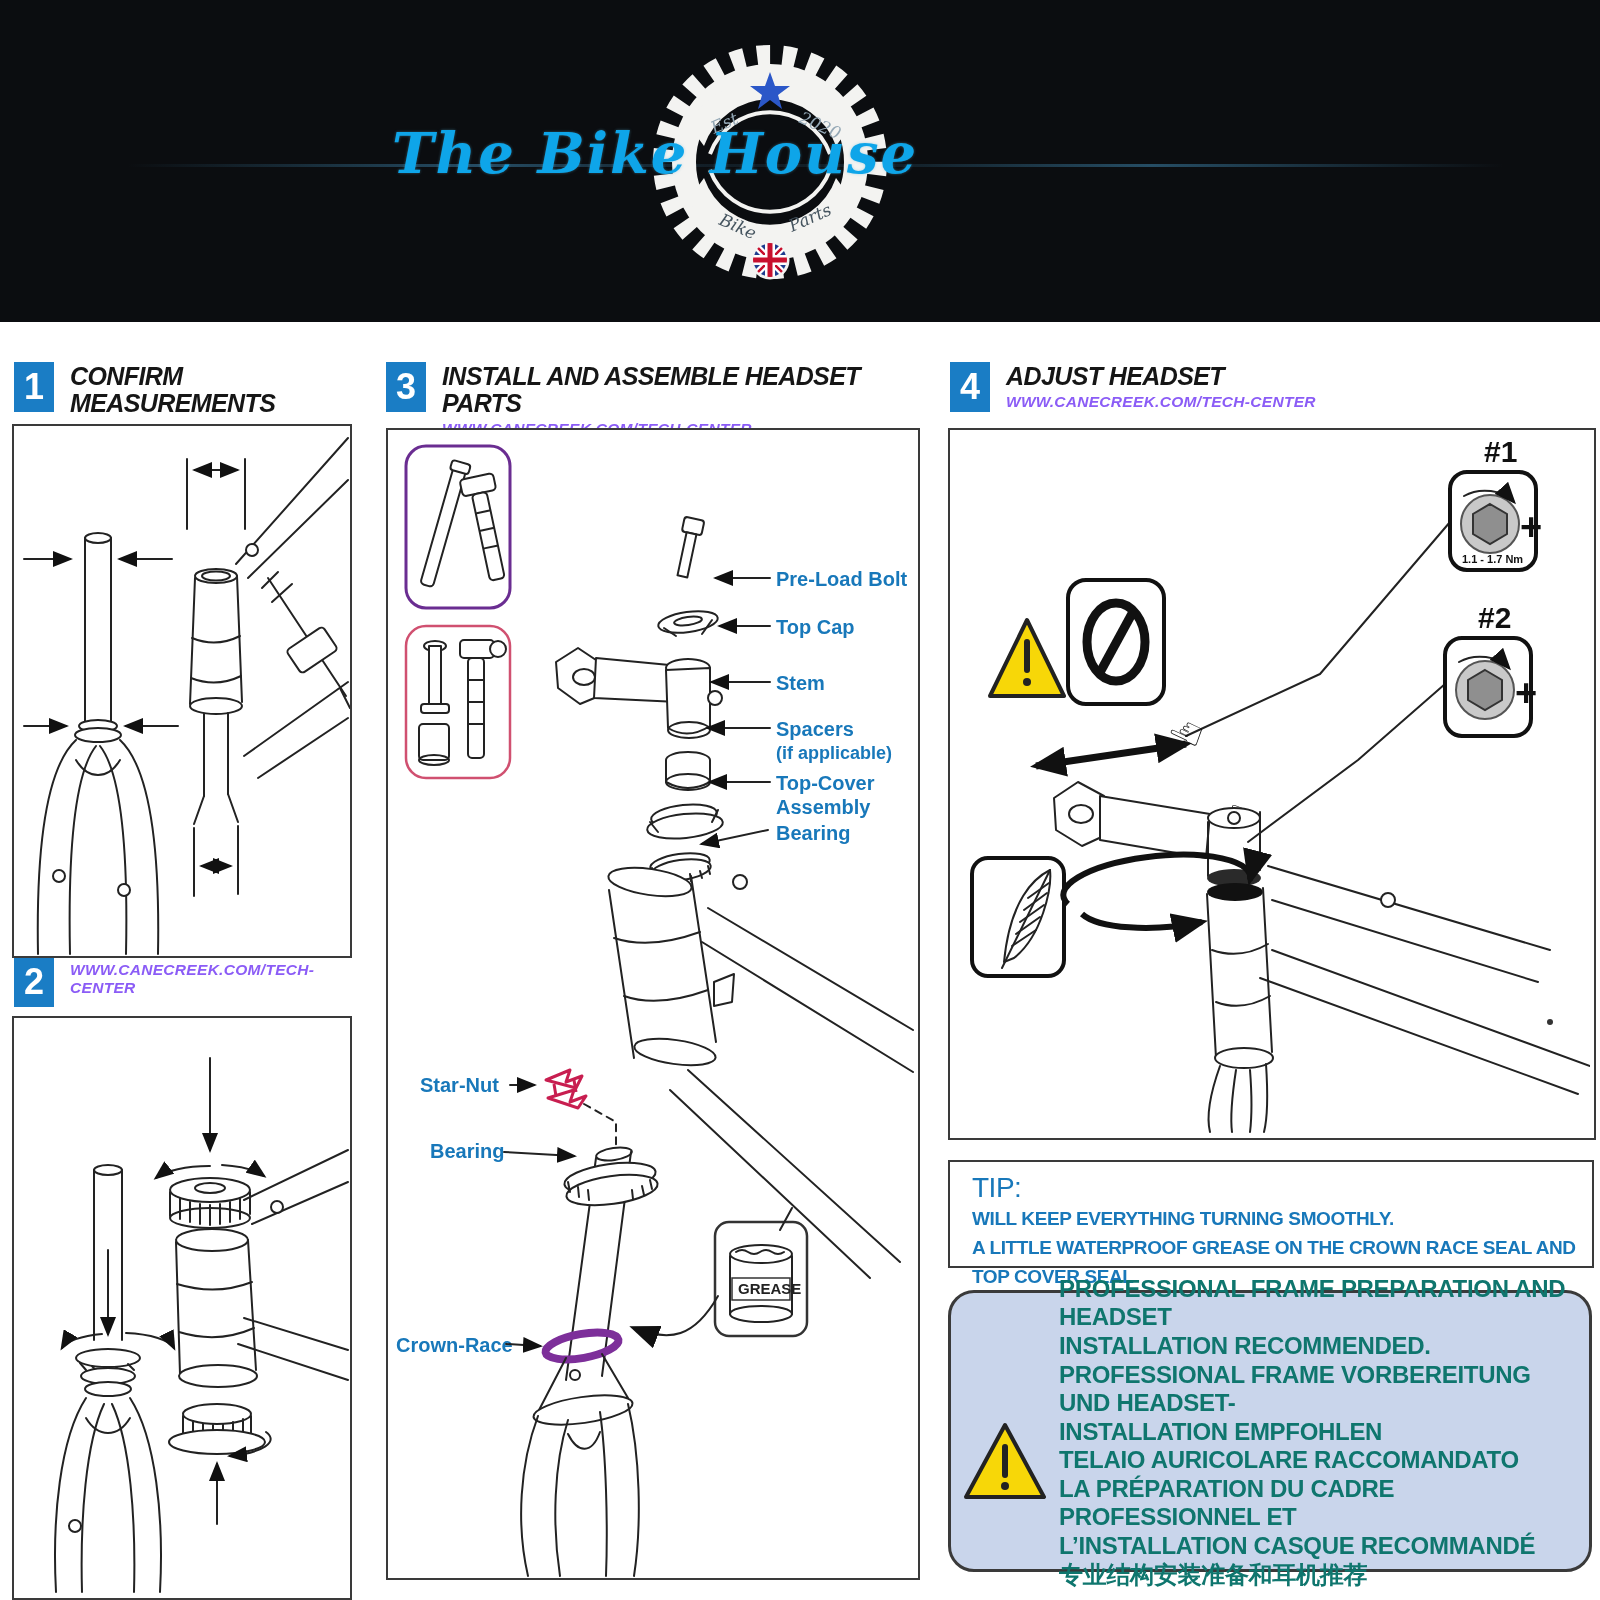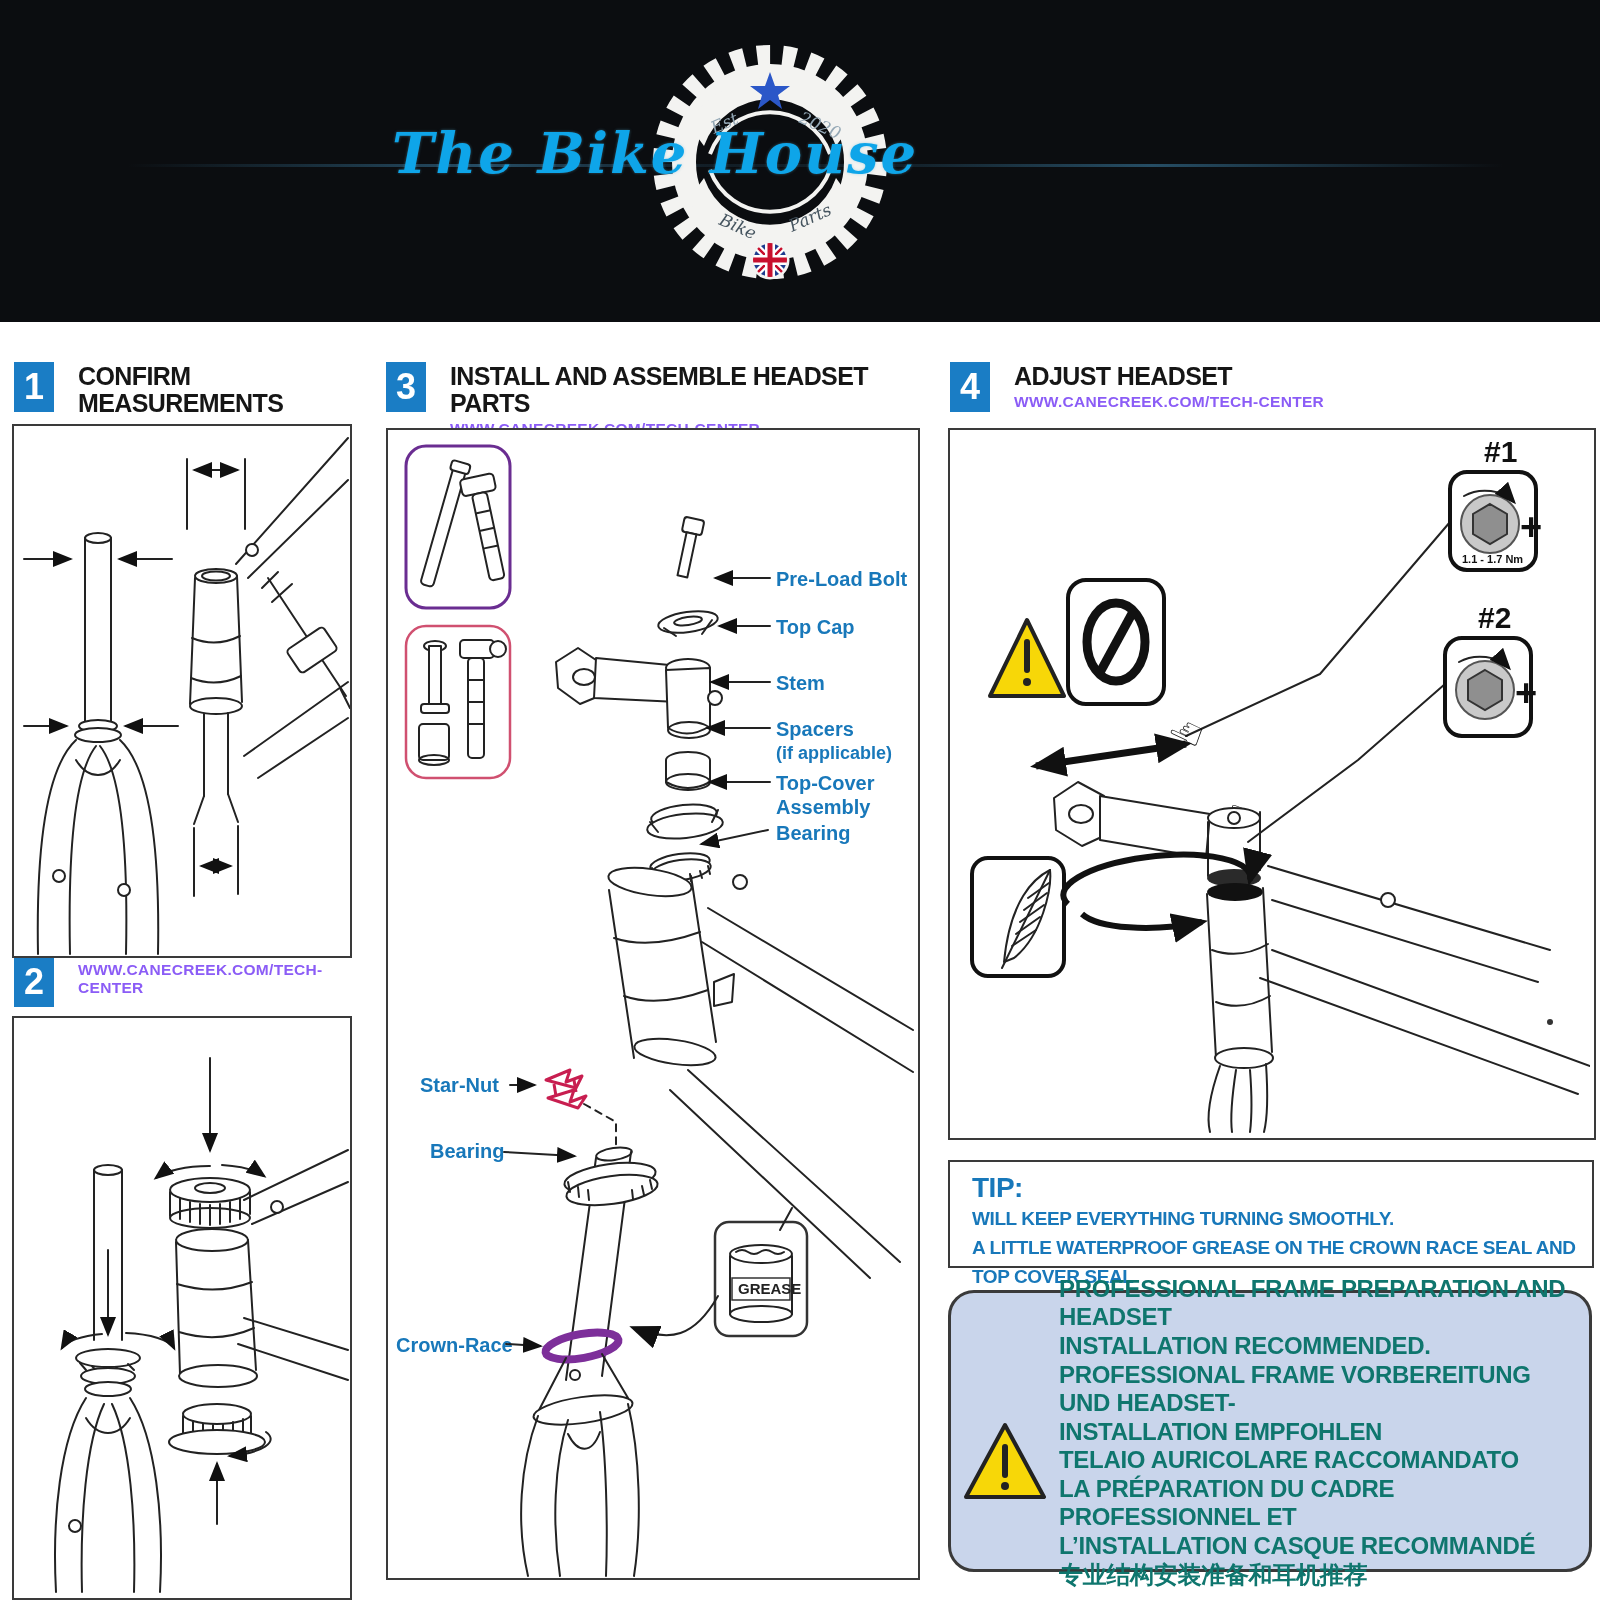--- a/index.html
+++ b/index.html
@@ -13,27 +13,27 @@
   .logo-wrap{position:absolute;left:610px;top:28px;width:320px;height:268px;}
   .logo-title{position:absolute;left:270px;top:120px;width:1000px;text-align:center;
      transform:translateX(-115px);
      font-family:"DejaVu Serif",serif;font-style:italic;font-weight:bold;font-size:56px;
      color:#0ea5e9;letter-spacing:2px;text-shadow:0 0 3px rgba(92,181,217,.45);}
   .logo-script{font-family:"DejaVu Serif",serif;font-style:italic;}
   
   .sec-header{position:absolute;display:flex;align-items:flex-start;}
   .sec-num{width:40px;height:50px;background:#1a7dc5;color:#fff;font-weight:bold;font-size:36px;
      display:flex;align-items:center;justify-content:center;flex:0 0 auto;}
-  .sec-txt{margin-left:24px;padding-top:1px;}
+  .sec-txt{margin-left:16px;padding-top:1px;font-style:italic;}
   .sec-title{font-size:25px;font-weight:bold;color:#161616;letter-spacing:-0.6px;line-height:27px;}
   .sec-url{font-size:15.5px;font-weight:bold;color:#8b5cf6;letter-spacing:.3px;margin-top:3px;}
   
   .panel{position:absolute;border:2px solid #3a3a3a;background:#fff;}
   .tipbox{position:absolute;border:2px solid #3a3a3a;background:#fff;padding:10px 0 0 22px;}
-  .tip-head{color:#1878ba;font-size:28px;font-weight:bold;letter-spacing:-0.5px;}
+  .tip-head{color:#1878ba;font-size:28px;font-weight:normal;letter-spacing:-0.5px;}
   .tip-line{color:#1878ba;font-size:19px;font-weight:bold;letter-spacing:-0.4px;line-height:29px;}
   .notice{position:absolute;border:3px solid #3a3a3a;border-radius:26px;background:#c9d5eb;
      display:flex;align-items:center;}
   .notice-tri{flex:0 0 108px;display:flex;justify-content:center;align-items:center;margin-top:60px;}
   .notice-lines{padding:16px 10px 14px 0;}
   .notice-line{font-size:24px;font-weight:bold;color:#0f766e;line-height:28.6px;letter-spacing:-0.3px;}
   
   svg{display:block}
   .ln{stroke:#222;stroke-width:2;fill:none;stroke-linecap:round;stroke-linejoin:round;}
   .lnf{stroke:#222;stroke-width:2;fill:#fff;stroke-linejoin:round;}

